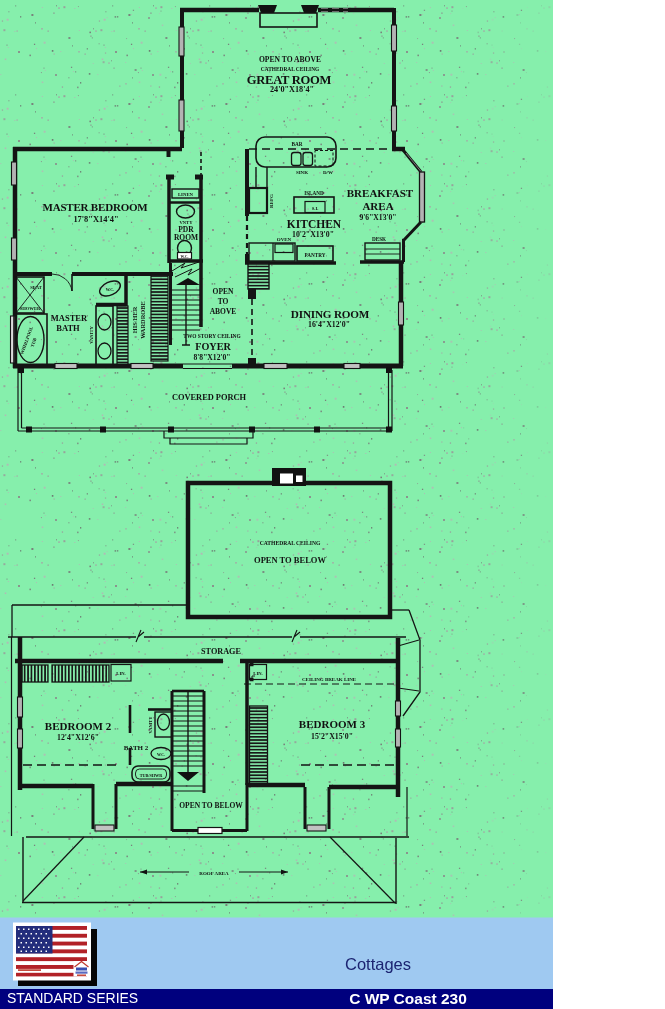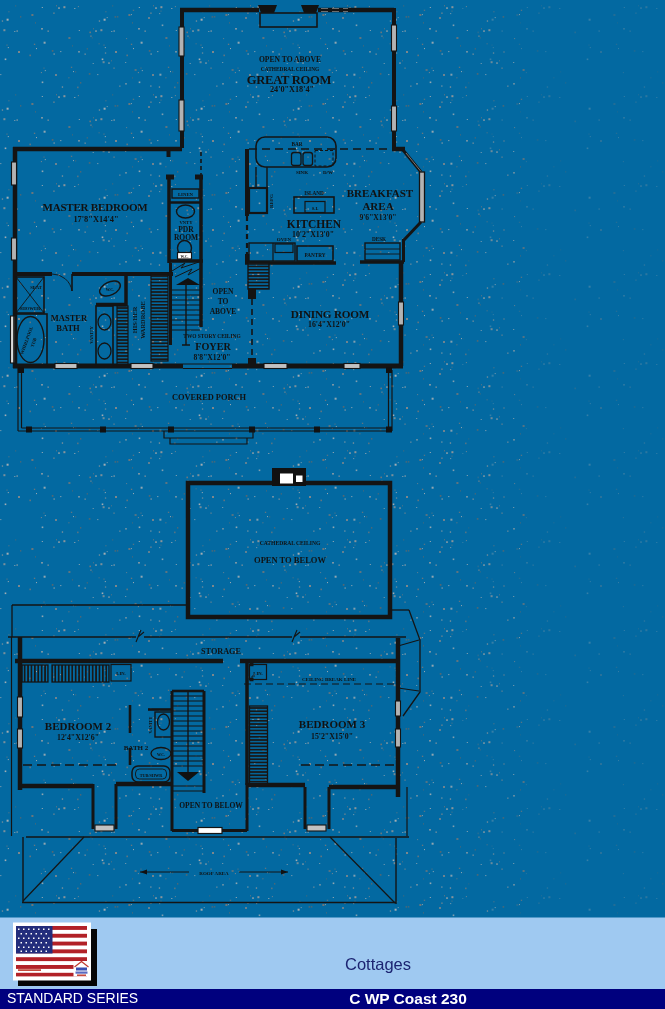--- a/index.html
+++ b/index.html
@@ -1,16 +1,16 @@
 <!DOCTYPE html>
 <html><head>
 <meta charset="utf-8">
 <style>
   html,body{margin:0;padding:0;background:#fff;}
-  #page{width:665px;height:1009px;position:relative;background:#0369a1;overflow:hidden;}
+  #page{width:553px;height:1009px;position:relative;background:#86efac;overflow:hidden;}
   svg text{font-family:"Liberation Serif",serif;}
 </style>
 </head>
 <body>
 <div id="page">
 <svg width="665" height="1009" viewBox="0 0 665 1009">
 <defs>
   <pattern id="sp" width="97" height="89" patternUnits="userSpaceOnUse">
     <rect x="31.4" y="14.0" width="2" height="2" fill="#777"></rect>
     <rect x="7.8" y="47.1" width="1" height="1" fill="#b5b5b5"></rect>

